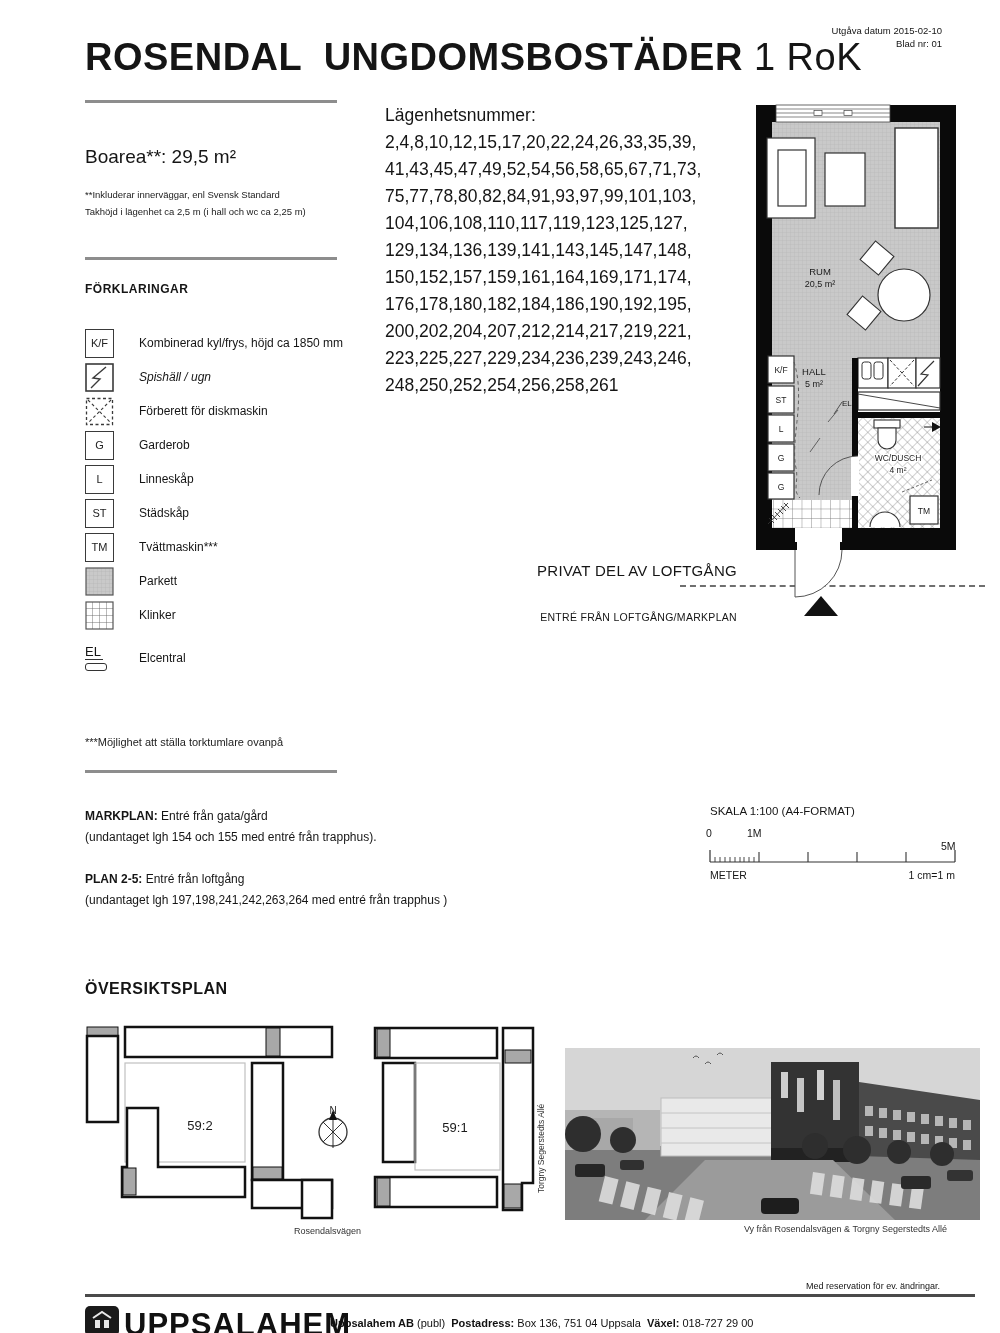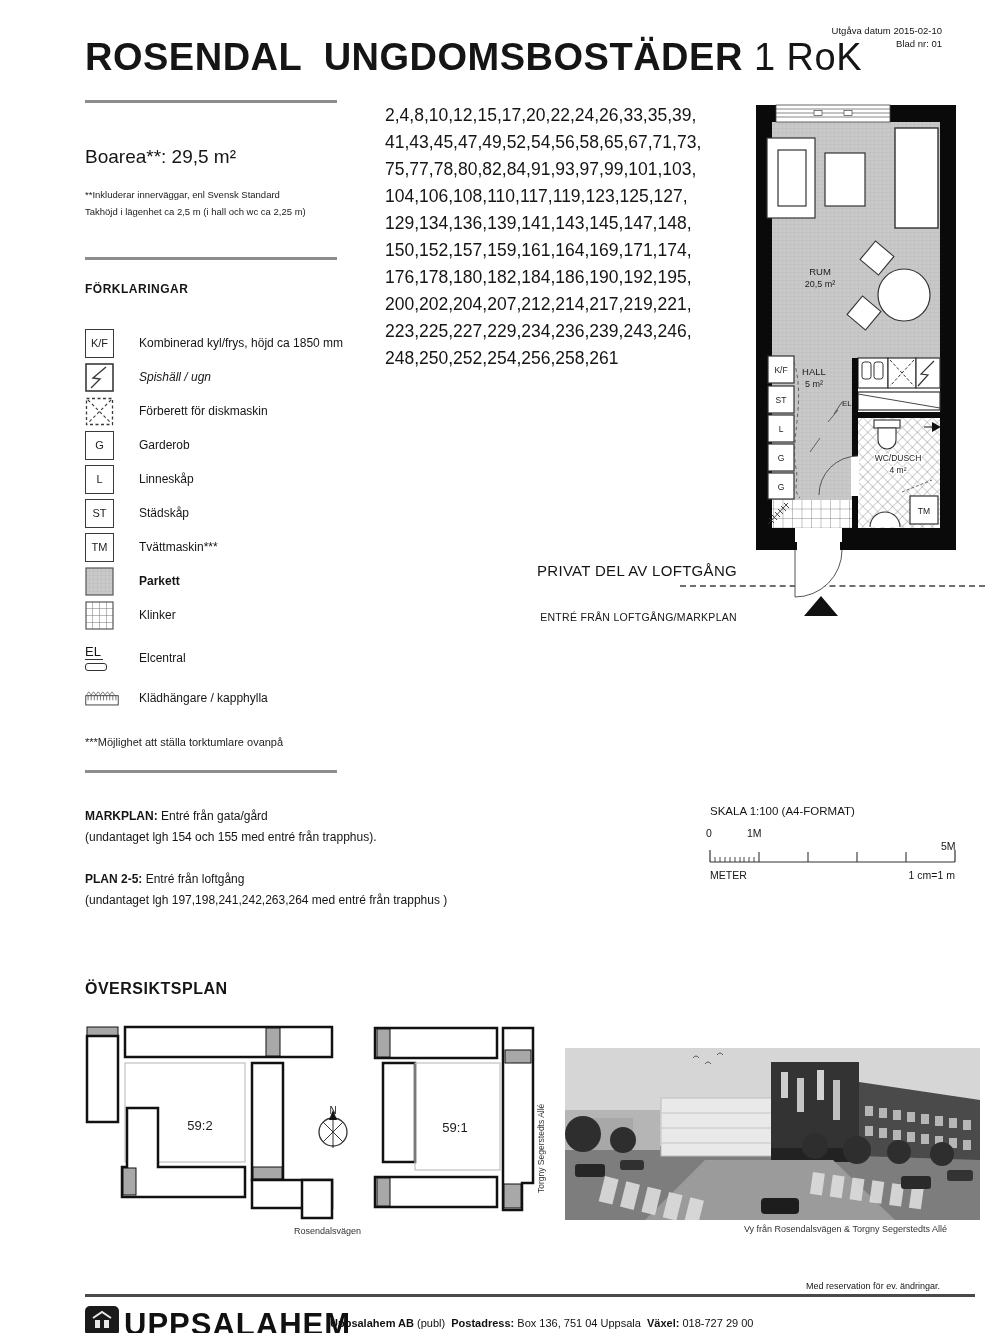--- a/index.html
+++ b/index.html
@@ -104,21 +104,21 @@
         <div class="box">ST</div>
       </div>
     <div class="llabel">Städskåp</div>
   </div>
   <div class="lrow" style="top:532px;">
     <div class="sym">
         <div class="box">TM</div>
       </div>
     <div class="llabel">Tvättmaskin***</div>
   </div>
-  <div class="lrow" style="top:566px;font-weight:bold;">
+  <div class="lrow" style="top:566px;">
     <div class="sym">
       <svg width="29" height="29" viewBox="0 0 29 29">
           <defs>
             <pattern id="pk2" width="4" height="4" patternUnits="userSpaceOnUse">
               <rect width="4" height="4" fill="#c9c9c9"></rect>
               <path d="M0 0H4M0 0V4" stroke="#b0b0b0" stroke-width="0.6"></path>
             </pattern>
           </defs>
           <rect x="1" y="1" width="27" height="27" fill="url(#pk2)" stroke="#555" stroke-width="1.2"></rect>
         </svg>
@@ -141,34 +141,25 @@
   </div>
   <div class="lrow" style="top:640px;height:36px;">
     <div class="sym">
       <div class="el-sym">
         <div class="el-txt">EL</div>
         <div class="el-pill"></div>
       </div>
     </div>
     <div class="llabel">Elcentral</div>
   </div>
-  <div class="lrow" style="top:683px;">
-    <div class="sym">
-      <svg width="44" height="24" viewBox="0 0 44 24">
-          <rect x="1" y="9" width="42" height="12" fill="#fff" stroke="#3a3a3a" stroke-width="1.2"></rect>
-          <path d="M4 9V15 M8 9V15 M12 9V15 M16 9V15 M20 9V15 M24 9V15 M28 9V15 M32 9V15 M36 9V15 M40 9V15" stroke="#3a3a3a" stroke-width="0.9"></path>
-          <path d="M2 8 l3 -4 l3 4 l3 -4 l3 4 l3 -4 l3 4 l3 -4 l3 4 l3 -4 l3 4 l3 -4 l3 4" stroke="#3a3a3a" stroke-width="0.8" fill="none"></path>
-        </svg>
-    </div>
-    <div class="llabel">Klädhängare / kapphylla</div>
-  </div>
 
   <div class="fnote" style="top:736px;font-size:11px;">***Möjlighet att ställa torktumlare ovanpå</div>
 
   <div class="apts">
+    <div>Lägenhetsnummer:</div>
     <div>2,4,8,10,12,15,17,20,22,24,26,33,35,39,</div>
     <div>41,43,45,47,49,52,54,56,58,65,67,71,73,</div>
     <div>75,77,78,80,82,84,91,93,97,99,101,103,</div>
     <div>104,106,108,110,117,119,123,125,127,</div>
     <div>129,134,136,139,141,143,145,147,148,</div>
     <div>150,152,157,159,161,164,169,171,174,</div>
     <div>176,178,180,182,184,186,190,192,195,</div>
     <div>200,202,204,207,212,214,217,219,221,</div>
     <div>223,225,227,229,234,236,239,243,246,</div>
     <div>248,250,252,254,256,258,261</div>

